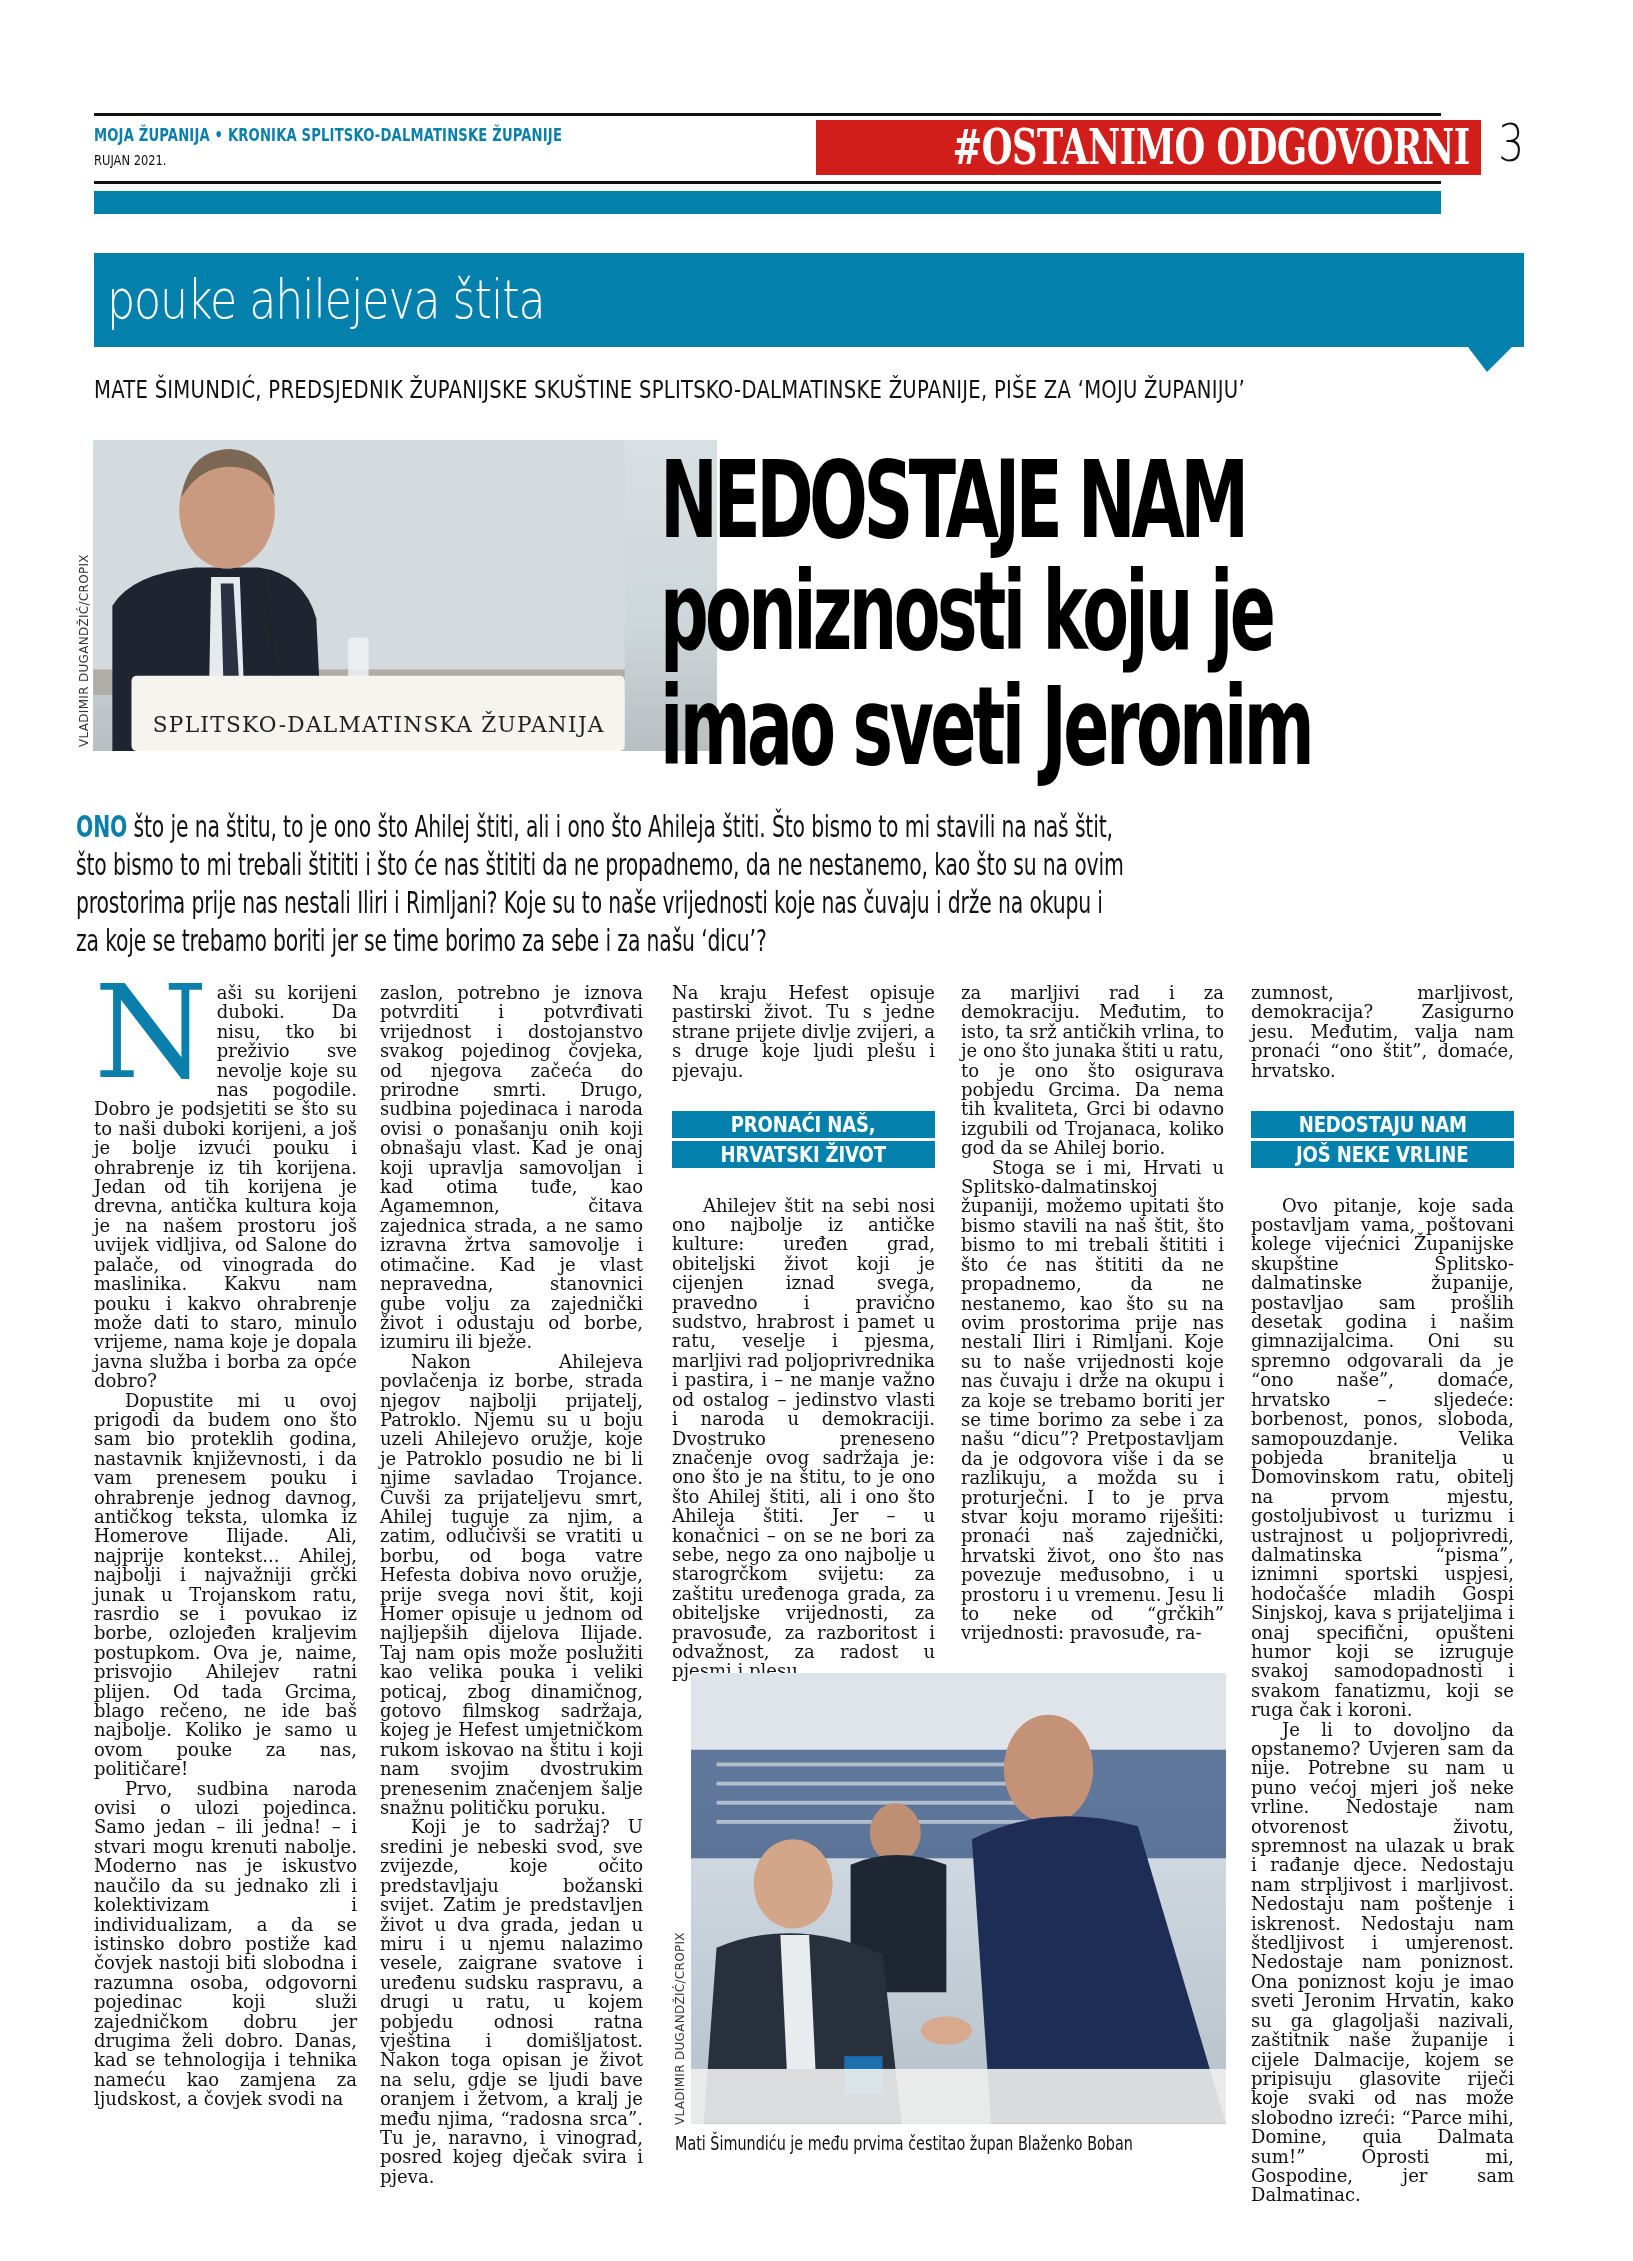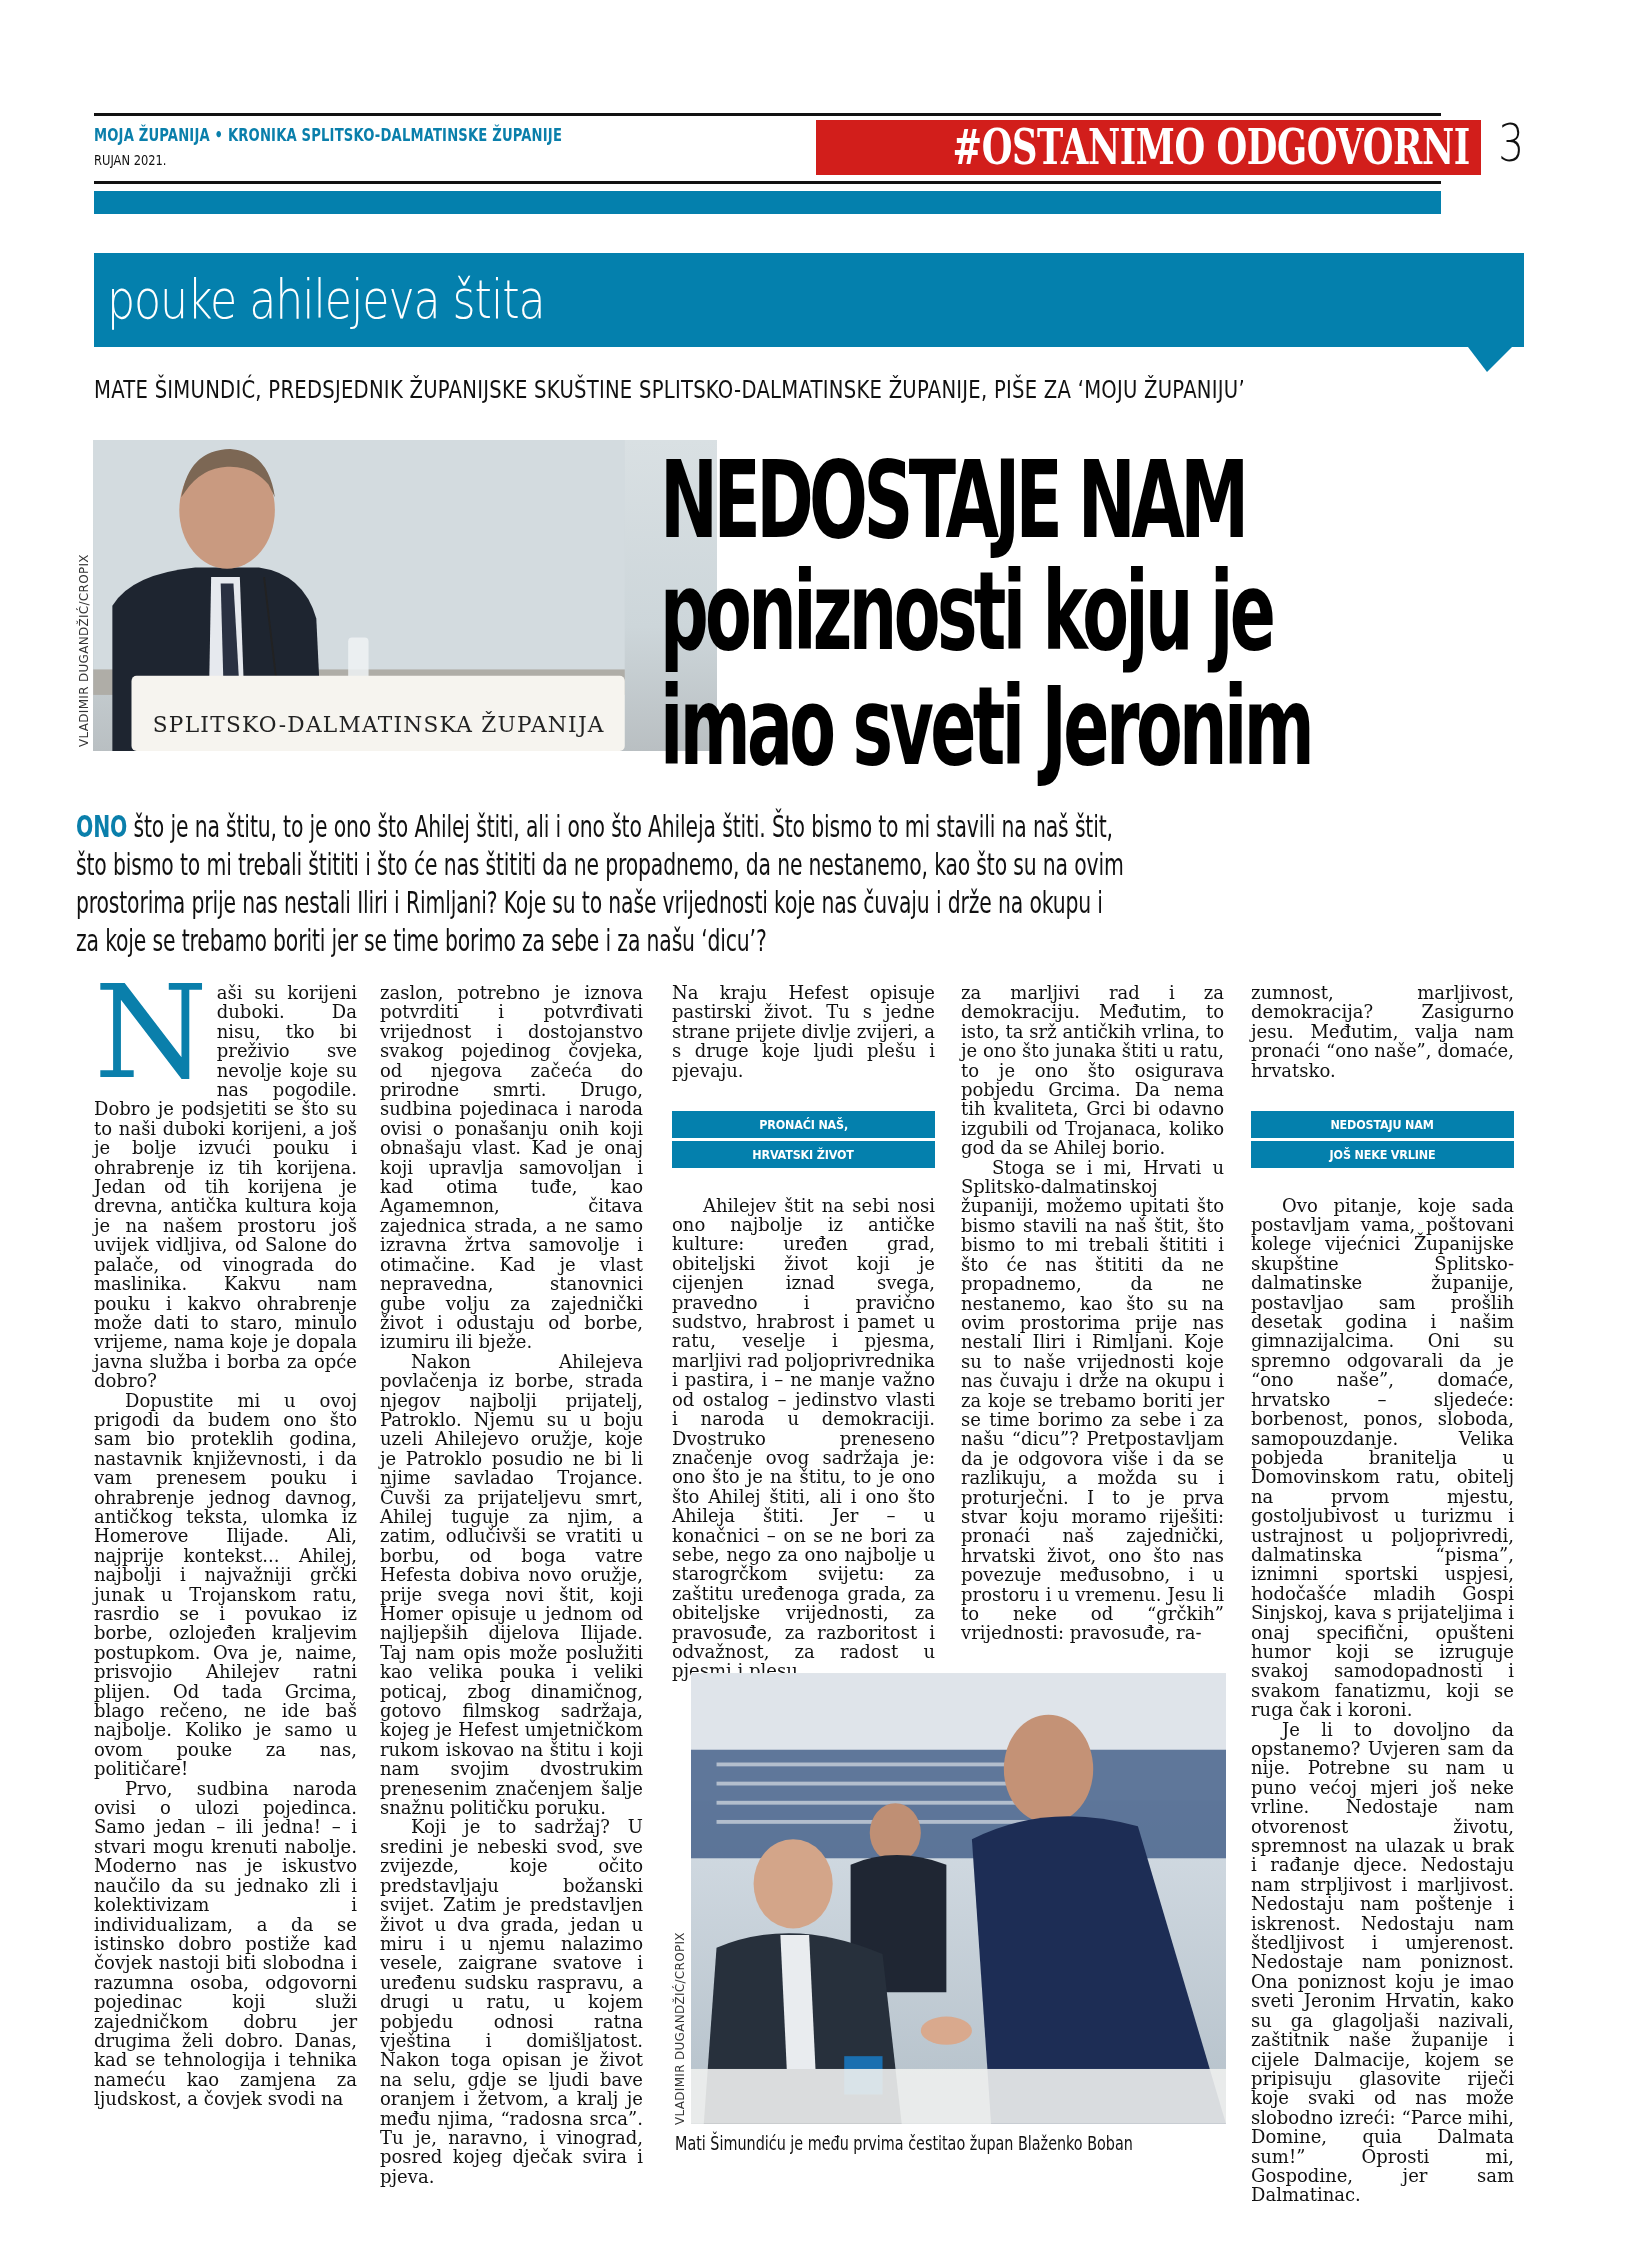--- a/index.html
+++ b/index.html
@@ -26,21 +26,21 @@
   .lead-kicker { color: #0a7fab; font-weight: bold; }
   .col { position: absolute; top: 983px; font-family: "DejaVu Serif", "Liberation Serif", serif; font-size: 18px; line-height: 19.4px; color: #111; text-align: justify; hyphens: manual; }
   .col p { margin: 0; text-indent: 0; }
   .col p.ind { text-indent: 31px; }
   .c1 { left: 94px; width: 263px; }
   .c2 { left: 380px; width: 263px; }
   .c3 { left: 672px; width: 263px; }
   .c4 { left: 961px; width: 263px; }
   .c5 { left: 1251px; width: 263px; }
   .dropcap { float: left; font-family: "DejaVu Serif", serif; color: #0a7fab; font-size: 130px; line-height: 96px; height: 96px; margin: 1.3px 9px 0 0; font-weight: normal; }
-  .subhead { background: #0480ad; color: #fff; font-family: "DejaVu Sans", sans-serif; font-weight: bold; text-align: center; font-size: 13px; height: 27px; line-height: 28px; margin: 0 0 2.6px 0; }
+  .subhead { background: #0480ad; color: #fff; font-family: "DejaVu Sans", sans-serif; font-weight: bold; text-align: center; font-size: 21px; height: 27px; line-height: 28px; margin: 0 0 2.6px 0; }
   .subhead span { display: inline-block; transform: scaleX(0.86); white-space: nowrap; letter-spacing: -0.2px; }
   .subhead-block { margin: 31px 0 28px 0; }
   .photo2 { left: 691px; top: 1673px; width: 535px; height: 451px; overflow: hidden; background: linear-gradient(180deg, #e9ecf0 0%, #cfd8e0 40%, #b4c0c9 100%); }
   .caption { left: 675px; top: 2132px; font-family: "DejaVu Sans Condensed", "DejaVu Sans", sans-serif; font-size: 19px; color: #111; transform: scaleX(0.84); transform-origin: left; white-space: nowrap; }
 </style>
 </head>
 <body>
 
 <div class="rule" style="top:113px;"></div>
 <div class="abs masthead-title">MOJA ŽUPANIJA • KRONIKA SPLITSKO-DALMATINSKE ŽUPANIJE</div>
@@ -106,21 +106,21 @@
   </div>
   <p class="ind">Ahilejev štit na sebi nosi ono najbolje iz antičke kulture: uređen grad, obiteljski život koji je cijenjen iznad svega, pravedno i pravično sudstvo, hrabrost i pamet u ratu, veselje i pjesma, marljivi rad poljoprivrednika i pastira, i – ne manje važno od ostalog – jedinstvo vlasti i naroda u demokraciji. Dvostruko preneseno značenje ovog sadržaja je: ono što je na štitu, to je ono što Ahilej štiti, ali i ono što Ahileja štiti. Jer – u konačnici – on se ne bori za sebe, nego za ono najbolje u starogrčkom svijetu: za zaštitu uređenoga grada, za obiteljske vrijednosti, za pravosuđe, za razboritost i odvažnost, za radost u pjesmi i plesu,</p>
 </div>
 
 <div class="col c4">
   <p>za marljivi rad i za demokraciju. Međutim, to isto, ta srž antičkih vrlina, to je ono što junaka štiti u ratu, to je ono što osigurava pobjedu Grcima. Da nema tih kvaliteta, Grci bi odavno izgubili od Trojanaca, koliko god da se Ahilej borio.</p>
   <p class="ind">Stoga se i mi, Hrvati u Splitsko-dalmatinskoj županiji, možemo upitati što bismo stavili na naš štit, što bismo to mi trebali štititi i što će nas štititi da ne propadnemo, da ne nestanemo, kao što su na ovim prostorima prije nas nestali Iliri i Rimljani. Koje su to naše vrijednosti koje nas čuvaju i drže na okupu i za koje se trebamo boriti jer se time borimo za sebe i za našu “dicu”? Pretpostavljam da je odgovora više i da se razlikuju, a možda su i proturječni. I to je prva stvar koju moramo riješiti: pronaći naš zajednički, hrvatski život, ono što nas povezuje međusobno, i u prostoru i u vremenu. Jesu li to neke od “grčkih” vrijednosti: pravosuđe, ra-</p>
 </div>
 
 <div class="col c5">
-  <p>zumnost, marljivost, demokracija? Zasigurno jesu. Međutim, valja nam pronaći “ono naše”, domaće, hrvatsko.</p>
+  <p>zumnost, marljivost, demokracija? Zasigurno jesu. Međutim, valja nam pronaći “ono štit”, domaće, hrvatsko.</p>
   <div class="subhead-block">
     <div class="subhead"><span>NEDOSTAJU NAM</span></div>
     <div class="subhead"><span>JOŠ NEKE VRLINE</span></div>
   </div>
   <p class="ind">Ovo pitanje, koje sada postavljam vama, poštovani kolege vijećnici Županijske skupštine Splitsko-dalmatinske županije, postavljao sam prošlih desetak godina i našim gimnazijalcima. Oni su spremno odgovarali da je “ono naše”, domaće, hrvatsko – sljedeće: borbenost, ponos, sloboda, samopouzdanje. Velika pobjeda branitelja u Domovinskom ratu, obitelj na prvom mjestu, gostoljubivost u turizmu i ustrajnost u poljoprivredi, dalmatinska “pisma”, iznimni sportski uspjesi, hodočašće mladih Gospi Sinjskoj, kava s prijateljima i onaj specifični, opušteni humor koji se izruguje svakoj samodopadnosti i svakom fanatizmu, koji se ruga čak i koroni.</p>
   <p class="ind">Je li to dovoljno da opstanemo? Uvjeren sam da nije. Potrebne su nam u puno većoj mjeri još neke vrline. Nedostaje nam otvorenost životu, spremnost na ulazak u brak i rađanje djece. Nedostaju nam strpljivost i marljivost. Nedostaju nam poštenje i iskrenost. Nedostaju nam štedljivost i umjerenost. Nedostaje nam poniznost. Ona poniznost koju je imao sveti Jeronim Hrvatin, kako su ga glagoljaši nazivali, zaštitnik naše županije i cijele Dalmacije, kojem se pripisuju glasovite riječi koje svaki od nas može slobodno izreći: “Parce mihi, Domine, quia Dalmata sum!” Oprosti mi, Gospodine, jer sam Dalmatinac.</p>
 </div>
 
 <div class="abs photo-credit-v" style="left:673px; top:2125px;">VLADIMIR DUGANDŽIĆ/CROPIX</div>
 <div class="abs photo2">

